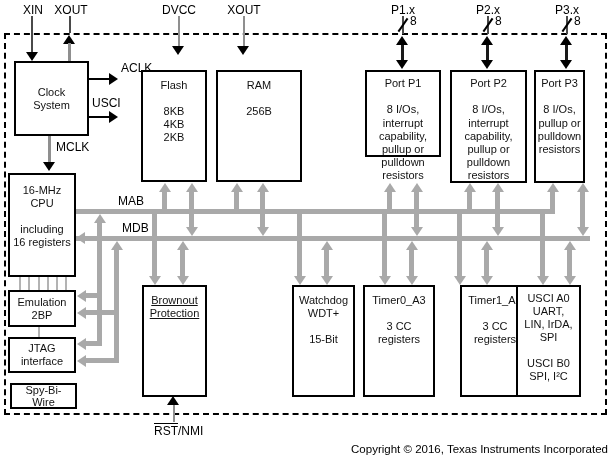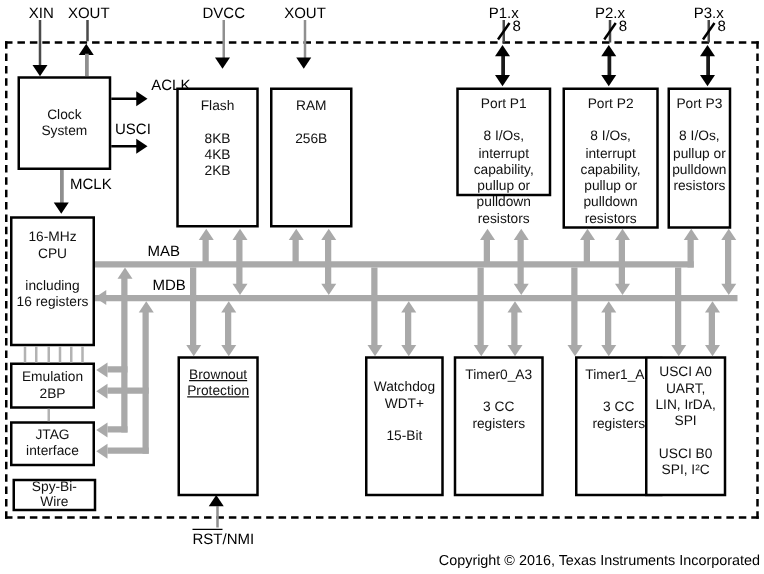--- a/index.html
+++ b/index.html
@@ -76,21 +76,21 @@
 
   <div class="blk vc" style="left:14px;top:61px;width:75px;height:75px;">Clock
 System</div>
 
   <div class="blk" style="left:141px;top:70px;width:66px;height:112px;padding-top:7px;">Flash
 
 8KB
 4KB
 2KB</div>
 
-  <div class="blk" style="left:216px;top:70px;width:66px;height:112px;padding-top:7px;">RAM
+  <div class="blk" style="left:216px;top:70px;width:86px;height:112px;padding-top:7px;">RAM
 
 256B</div>
 
   <div class="blk" style="left:365px;top:70px;width:76px;height:87px;padding-top:5px;line-height:13.2px;">Port P1
 
 8 I/Os,
 interrupt
 capability,
 pullup or
 pulldown
@@ -144,21 +144,21 @@
   <div class="comb" style="left:38px;top:277px;width:2px;height:13px;"></div>
   <div class="comb" style="left:47px;top:277px;width:2px;height:13px;"></div>
   <div class="comb" style="left:56px;top:277px;width:2px;height:13px;"></div>
   <div class="comb" style="left:65px;top:277px;width:2px;height:13px;"></div>
 
   <div class="comb" style="left:38px;top:327px;width:2px;height:10px;"></div>
 
   <div class="blk" style="left:142px;top:285px;width:65px;height:112px;padding-top:7px;text-decoration:underline;">Brownout
 Protection</div>
 
-  <div class="blk" style="left:292px;top:285px;width:63px;height:112px;padding-top:17px;">Watchdog
+  <div class="blk" style="left:292px;top:285px;width:63px;height:112px;padding-top:7px;">Watchdog
 WDT+
 
 15-Bit</div>
 
   <div class="blk" style="left:363px;top:285px;width:72px;height:112px;padding-top:7px;">Timer0_A3
 
 3 CC
 registers</div>
 
   <div class="blk" style="left:460px;top:285px;width:70px;height:112px;padding-top:7px;">Timer1_A3

